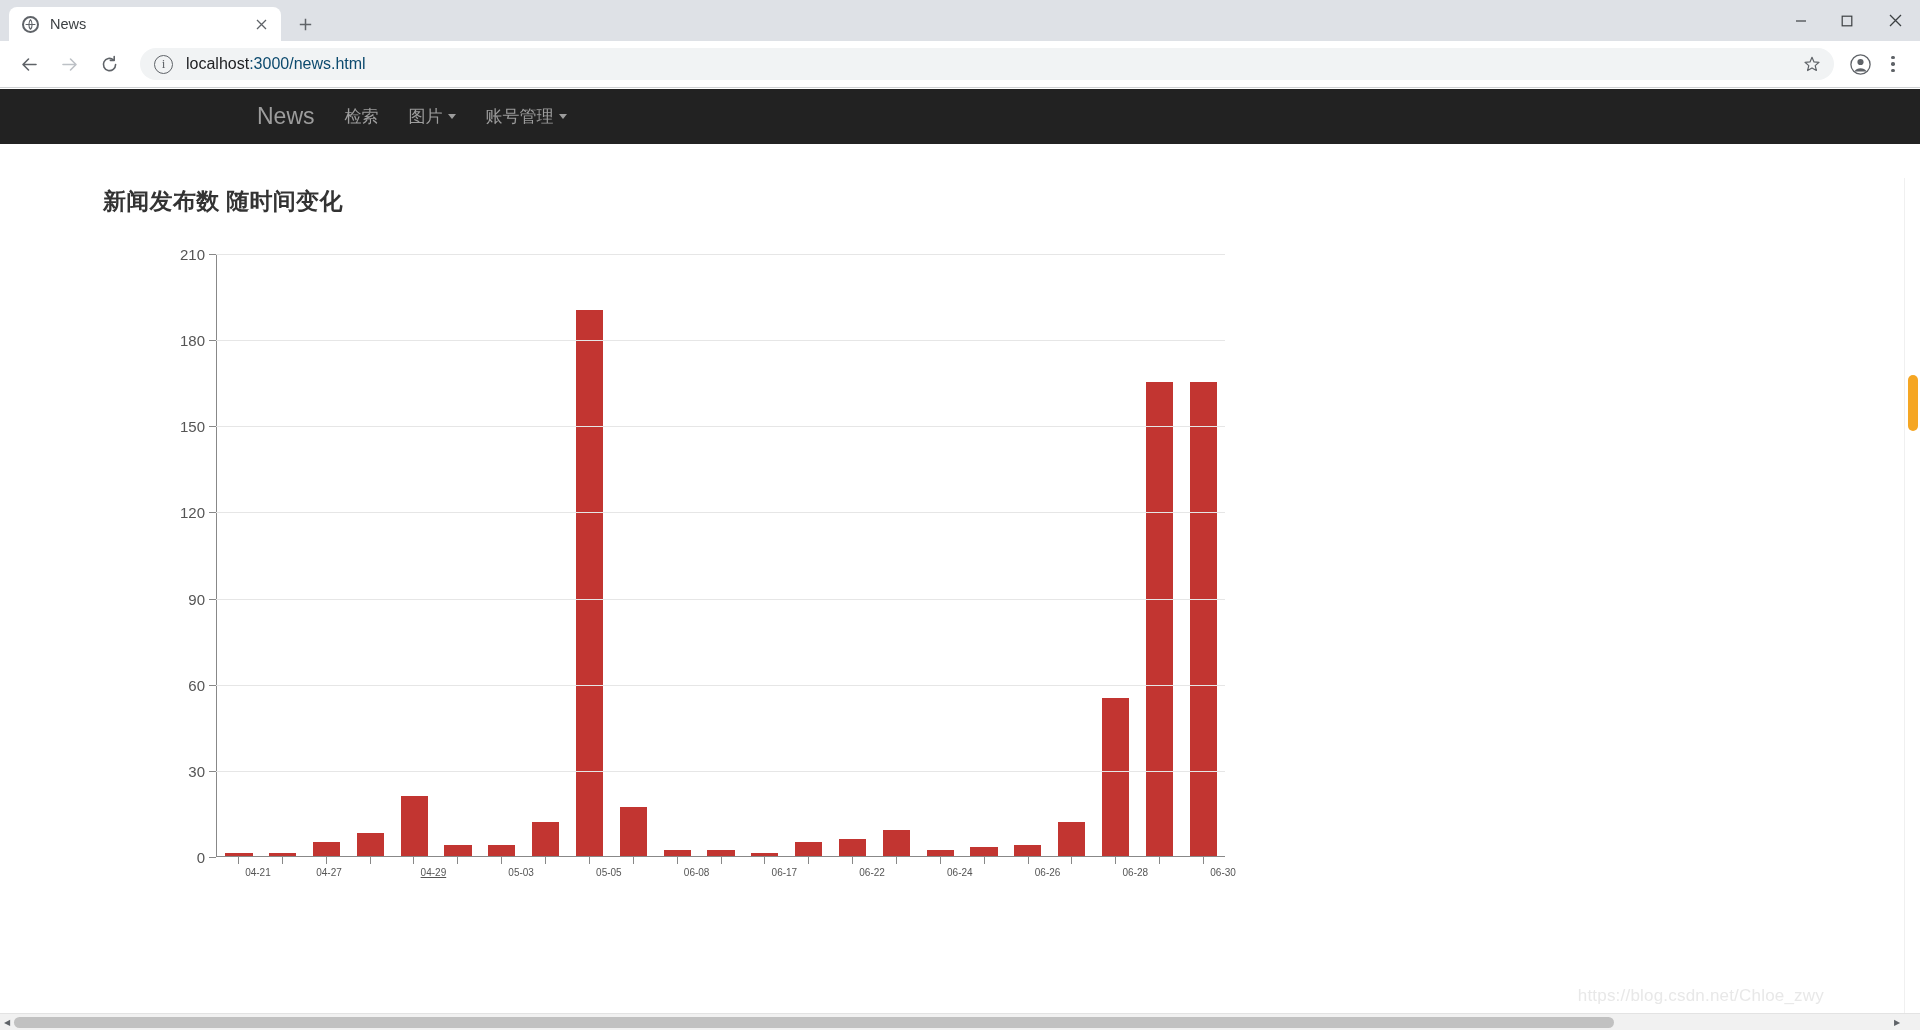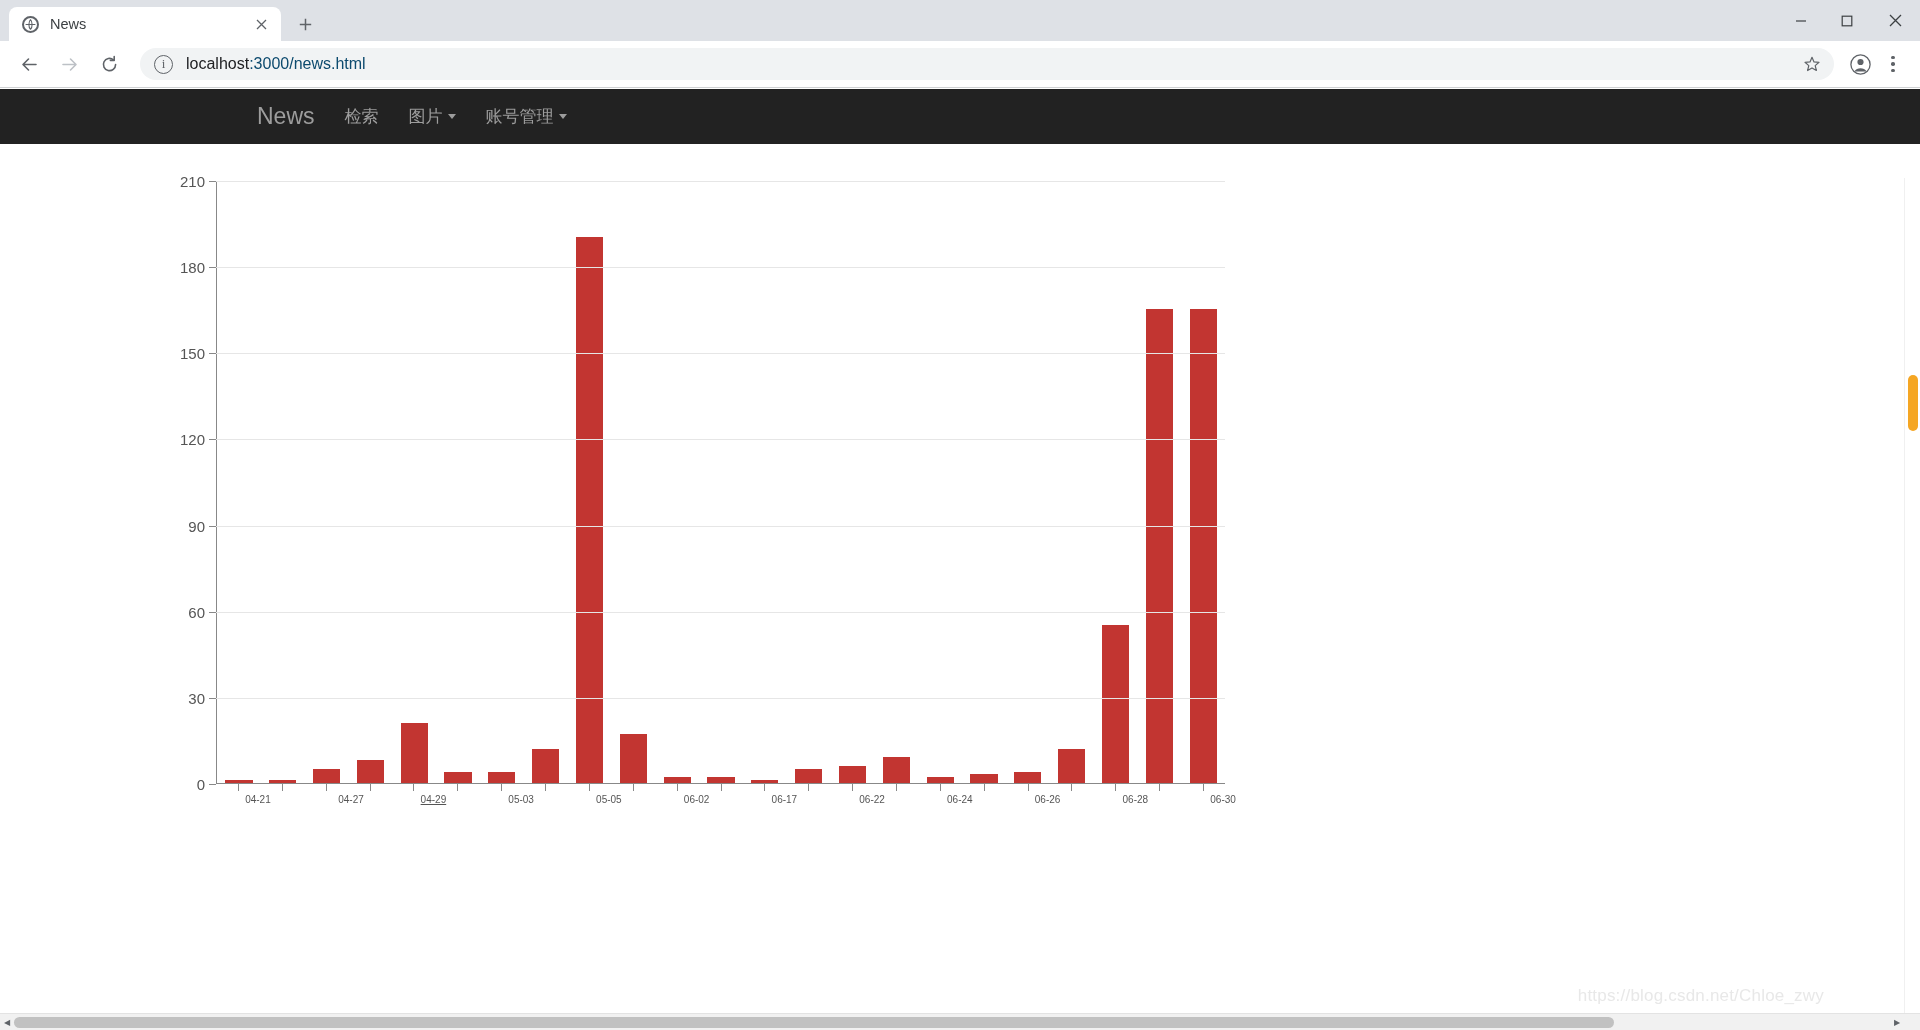--- a/index.html
+++ b/index.html
@@ -292,20 +292,21 @@
       <a class="nav-link">
         <span>图片</span>
         <span class="caret"></span>
       </a>
       <a class="nav-link">
         <span>账号管理</span>
         <span class="caret"></span>
       </a>
     </div>
 
+    <h1 class="page-title">新闻发布数 随时间变化</h1>
 
     <div class="chart-wrap">
       <div class="plot" id="plot">
         <div class="axis-y"></div>
         <div class="axis-x"></div>
         <div class="bars" id="bars">
             <div class="barslot">
               <div class="bar" title="04-21: 1" style="height: 2.87143px; background: rgb(194, 53, 49);"></div>
             </div>
             <div class="barslot">
@@ -415,25 +416,25 @@
           <div class="xtick-mark" style="left: 636.109px;"></div>
           <div class="xtick-mark" style="left: 679.978px;"></div>
           <div class="xtick-mark" style="left: 723.848px;"></div>
           <div class="xtick-mark" style="left: 767.717px;"></div>
           <div class="xtick-mark" style="left: 811.587px;"></div>
           <div class="xtick-mark" style="left: 855.457px;"></div>
           <div class="xtick-mark" style="left: 899.326px;"></div>
           <div class="xtick-mark" style="left: 943.196px;"></div>
           <div class="xtick-mark" style="left: 987.065px;"></div>
           <div class="xtick-label" style="left: 21.9348px;">04-21</div>
-          <div class="xtick-label" style="left: 115px;">04-27</div>
+          <div class="xtick-label" style="left: 93px;">04-27</div>
           <div class="xtick-label" style="left: 197.413px; text-decoration: underline;">04-29</div>
           <div class="xtick-label" style="left: 285.152px;">05-03</div>
           <div class="xtick-label" style="left: 372.891px;">05-05</div>
-          <div class="xtick-label" style="left: 460.63px;">06-02</div>
+          <div class="xtick-label" style="left: 460.63px;">06-08</div>
           <div class="xtick-label" style="left: 548.37px;">06-17</div>
           <div class="xtick-label" style="left: 636.109px;">06-22</div>
           <div class="xtick-label" style="left: 723.848px;">06-24</div>
           <div class="xtick-label" style="left: 811.587px;">06-26</div>
           <div class="xtick-label" style="left: 899.326px;">06-28</div>
           <div class="xtick-label" style="left: 987.065px;">06-30</div>
         </div>
     </div>
 
     <div class="watermark">https://blog.csdn.net/Chloe_zwy</div>

